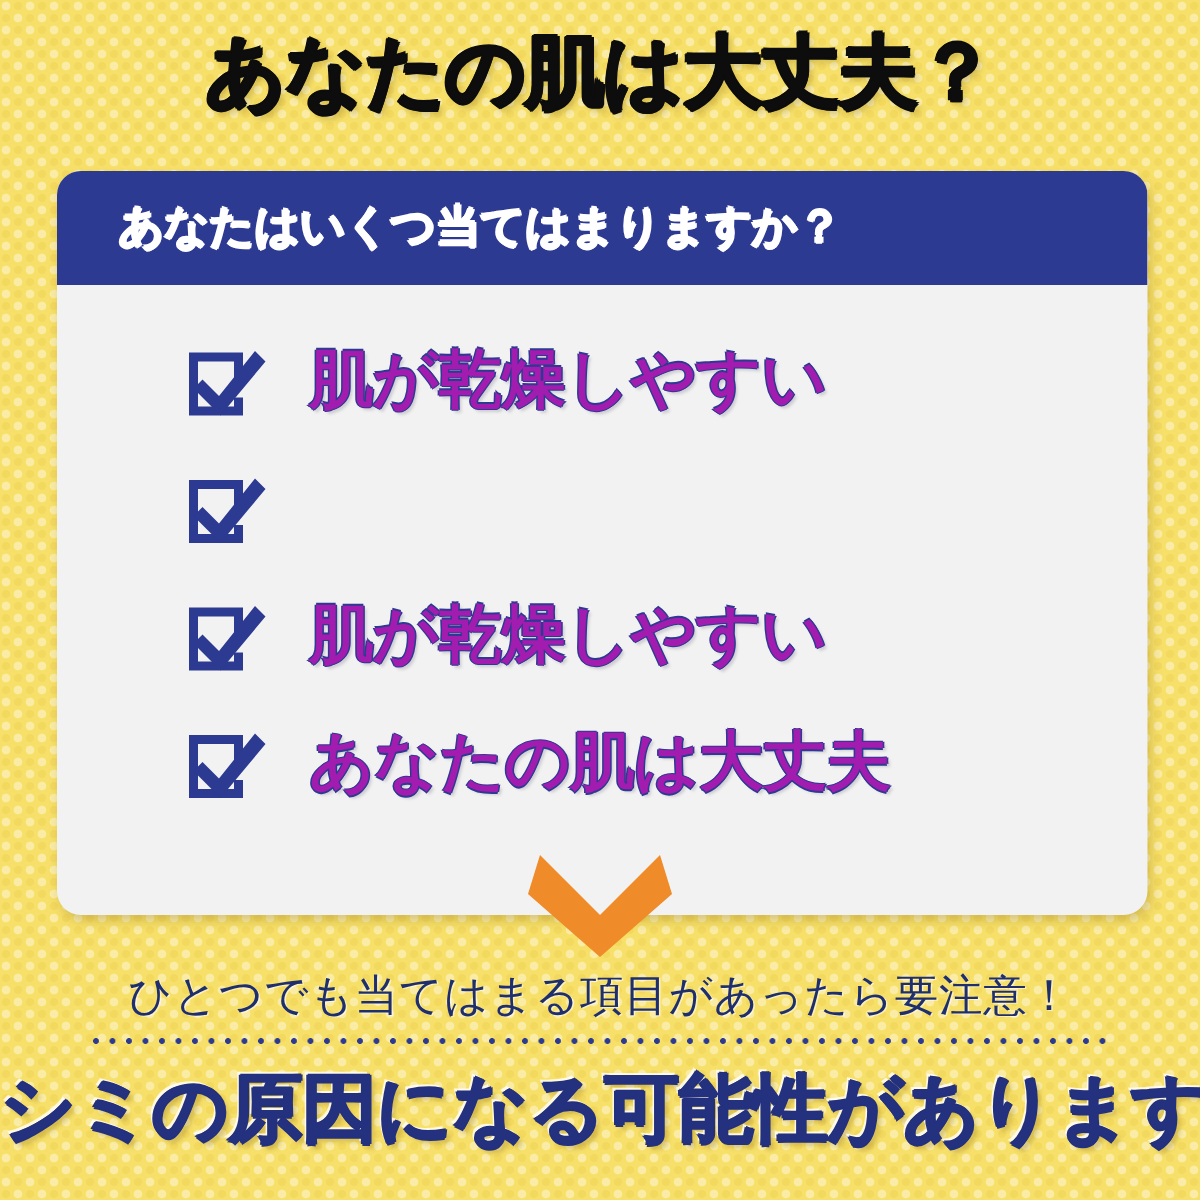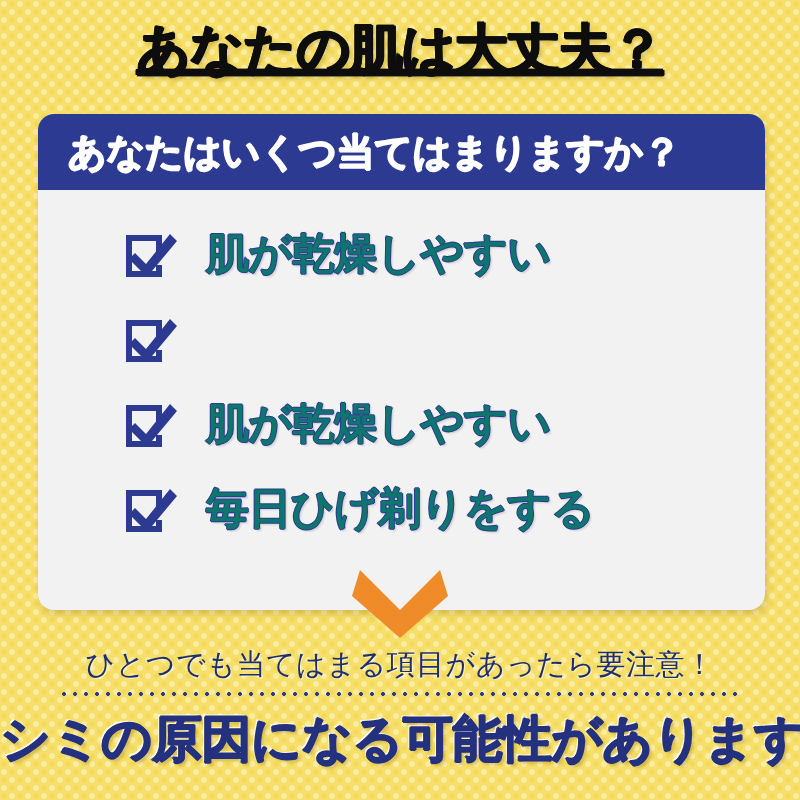--- a/index.html
+++ b/index.html
@@ -42,21 +42,20 @@
     line-height: 62px;
     font-weight: 700;
     color: #0d0d0d;
     letter-spacing: -1px;
     white-space: nowrap;
     text-shadow:
       1.4px 0 0 #0d0d0d, -1.4px 0 0 #0d0d0d,
       0 1.4px 0 #0d0d0d, 0 -1.4px 0 #0d0d0d,
       1px 1px 0 #0d0d0d, -1px -1px 0 #0d0d0d,
       3px 3px 4px rgba(120,95,20,0.28);
-    text-decoration: underline;
   }
 
   
   .card {
     position: absolute;
     left: 38px;
     top: 114px;
     width: 727px;
     height: 496px;
     background: #f2f2f2;
@@ -66,27 +65,28 @@
   }
   .card-header {
     height: 76px;
     background: #2c3a91;
     display: flex;
     align-items: center;
     padding-left: 30px;
     box-sizing: border-box;
   }
   .card-header-text {
-    font-size: 38px;
+    font-size: 30px;
     line-height: 44px;
     font-weight: 700;
     color: #ffffff;
     white-space: nowrap;
     letter-spacing: -0.5px;
     text-shadow: 1px 0 0 #ffffff, -1px 0 0 #ffffff, 0 1px 0 #ffffff, 0 -1px 0 #ffffff;
+    margin-left: 11px;
   }
 
   
   .checklist {
     padding: 20px 0 0 0;
     margin: 0;
     list-style: none;
   }
   .check-item {
     display: flex;
@@ -99,21 +99,21 @@
     flex: 0 0 auto;
     width: 58px;
     height: 52px;
     margin-right: 26px;
     display: block;
   }
   .check-label {
     font-size: 43px;
     line-height: 50px;
     font-weight: 700;
-    color: #0f766e;
+    color: #a21caf;
     white-space: nowrap;
     letter-spacing: -0.5px;
     text-shadow:
       1px 0 0 #2c3a91, -1px 0 0 #2c3a91,
       0 1px 0 #2c3a91, 0 -1px 0 #2c3a91,
       2px 2px 2px rgba(120,120,140,0.30);
   }
 
   
   .arrow {
@@ -208,21 +208,21 @@
           <path d="M13 26 L24 37 L48 7 L55 14 L25 50 L7 32 Z" fill="#2c3a91"></path>
         </svg>
         <span class="check-label">肌が乾燥しやすい</span>
       </li>
 
       <li class="check-item">
         <svg class="check-box" viewBox="0 0 58 52">
           <path d="M4 8 H40 V28 H34 V14 H10 V44 H34 V38 H40 V50 H4 Z" fill="#2c3a91"></path>
           <path d="M13 26 L24 37 L48 7 L55 14 L25 50 L7 32 Z" fill="#2c3a91"></path>
         </svg>
-        <span class="check-label">毎日ひげ剃りをする</span>
+        <span class="check-label">あなたの肌は大丈夫</span>
       </li>
 
     </ul>
   </div>
 
   <svg class="arrow" viewBox="0 0 96 72">
     <path d="M8 4 L48 44 L88 4 L96 30 L48 72 L0 30 Z" fill="#ef8b28"></path>
   </svg>
 
   <div class="bottom-line-1">ひとつでも当てはまる項目があったら要注意！</div>

